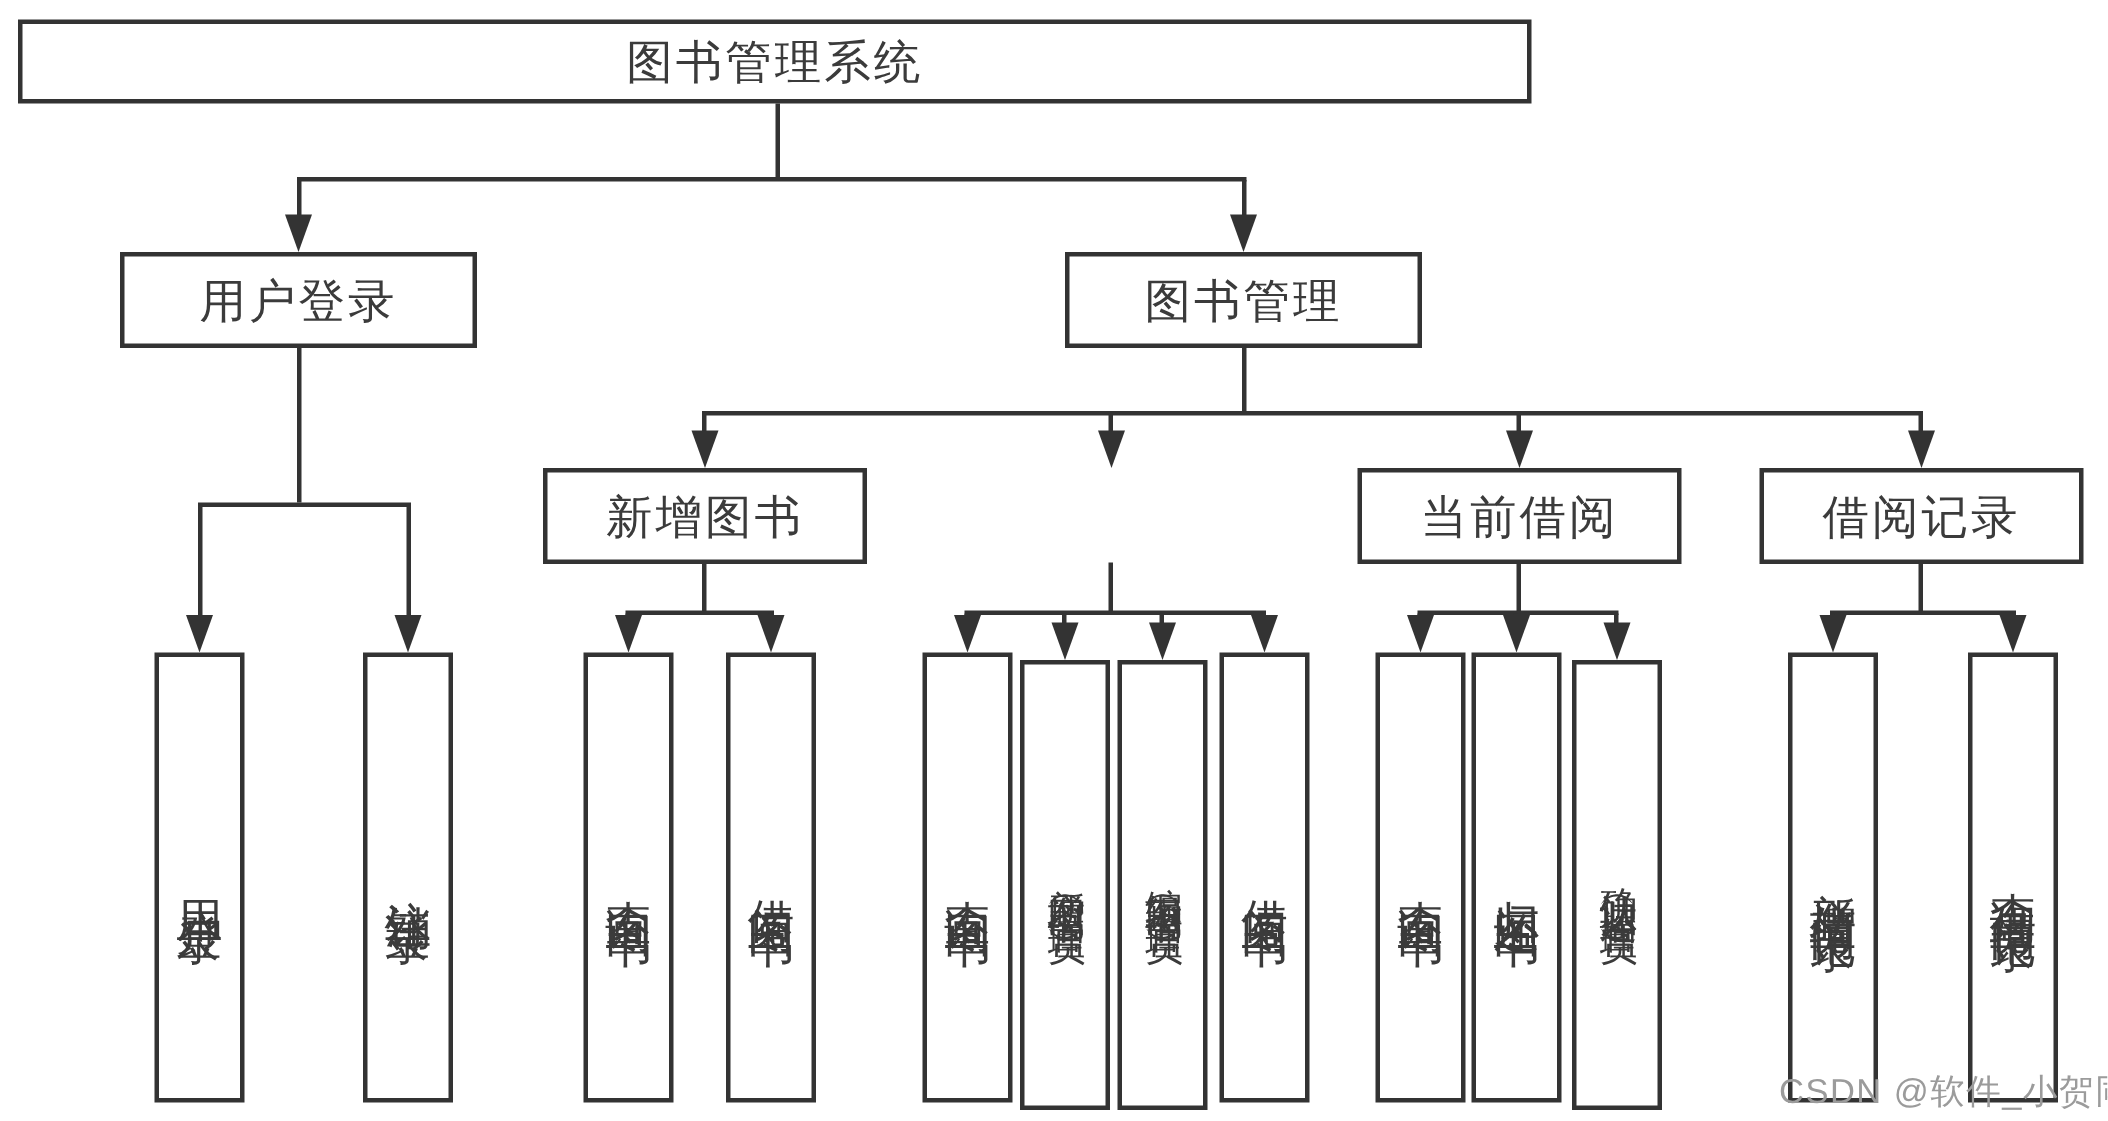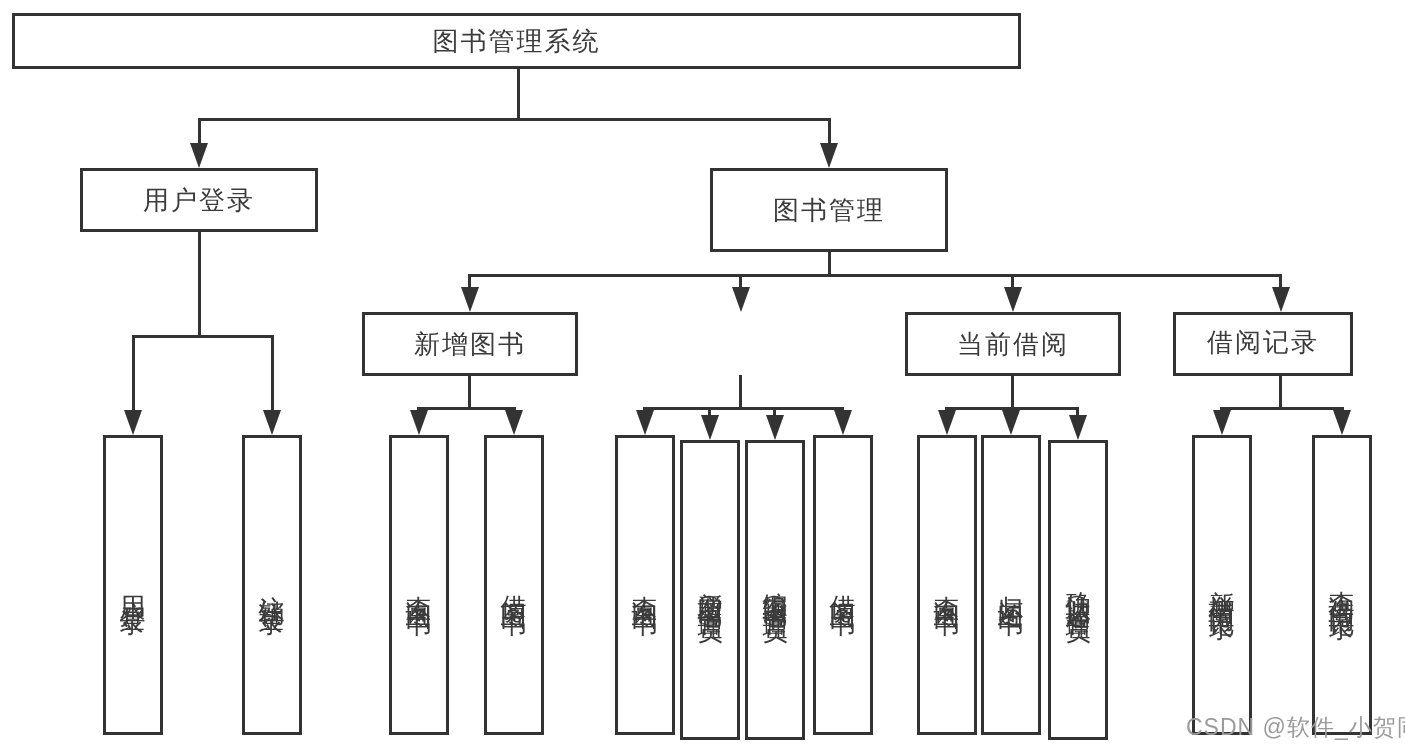--- a/index.html
+++ b/index.html
@@ -5,21 +5,21 @@
   html,body { margin:0; padding:0; background:#ffffff; }
   #stage {
     position:relative; width:1405px; height:747px;
     background:#ffffff; overflow:hidden;
     font-family:"Liberation Sans", sans-serif;
   }
   .box {
     position:absolute; box-sizing:border-box;
     background:#ffffff; border:3px solid #333333;
     display:flex; align-items:center; justify-content:center;
-    color:#3b3b3b; font-size:26px; letter-spacing:2px;
+    color:#3b3b3b; font-size:31px; letter-spacing:2px;
     z-index:2; text-align:center; line-height:1;
   }
   .vbox {
     writing-mode:vertical-lr; text-orientation:mixed;
     letter-spacing:5px; padding:6px 0;
   }
   .vbox.long { letter-spacing:4px; font-size:25px; }
   .hline, .vline { position:absolute; background:#333333; z-index:1; }
   .hline { height:3px; }
   .vline { width:3px; }
@@ -47,21 +47,21 @@
   <div class="vline" style="left:517px; top:68px; height:52px;"></div>
   <div class="hline" style="left:198px; top:118px; width:633px;"></div>
   <div class="vline" style="left:198px; top:120px; height:26px;"></div>
   <div class="arrowhead" style="left:190px; top:143px;"></div>
   <div class="vline" style="left:828px; top:120px; height:26px;"></div>
   <div class="arrowhead" style="left:820px; top:143px;"></div>
 
   <div class="box" style="left:80px; top:168px; width:238px; height:64px;">
     <span>用户登录</span>
   </div>
-  <div class="box" style="left:710px; top:168px; width:238px; height:84px;">
+  <div class="box" style="left:710px; top:168px; width:238px; height:64px;">
     <span>图书管理</span>
   </div>
 
   <div class="vline" style="left:198px; top:231px; height:104px;"></div>
   <div class="hline" style="left:132px; top:335px; width:142px;"></div>
   <div class="vline" style="left:132px; top:337px; height:76px;"></div>
   <div class="arrowhead" style="left:124px; top:410px;"></div>
   <div class="vline" style="left:271px; top:337px; height:76px;"></div>
   <div class="arrowhead" style="left:263px; top:410px;"></div>
 
@@ -75,21 +75,21 @@
   <div class="arrowhead" style="left:1004px; top:287px;"></div>
   <div class="vline" style="left:1279px; top:276px; height:15px;"></div>
   <div class="arrowhead" style="left:1272px; top:287px;"></div>
 
   <div class="box" style="left:362px; top:312px; width:216px; height:64px;">
     <span>新增图书</span>
   </div>
   <div class="box" style="left:905px; top:312px; width:216px; height:64px;">
     <span>当前借阅</span>
   </div>
-  <div class="box" style="left:1173px; top:312px; width:180px; height:64px;font-family:Liberation Mono, monospace;">
+  <div class="box" style="left:1173px; top:312px; width:216px; height:64px;">
     <span>借阅记录</span>
   </div>
 
   <div class="vline" style="left:468px; top:375px; height:34px;"></div>
   <div class="hline" style="left:417px; top:407px; width:99px;"></div>
   <div class="vline" style="left:417px; top:409px; height:7px;"></div>
   <div class="arrowhead" style="left:410px; top:410px;"></div>
   <div class="vline" style="left:512px; top:409px; height:7px;"></div>
   <div class="arrowhead" style="left:505px; top:410px;"></div>
 

